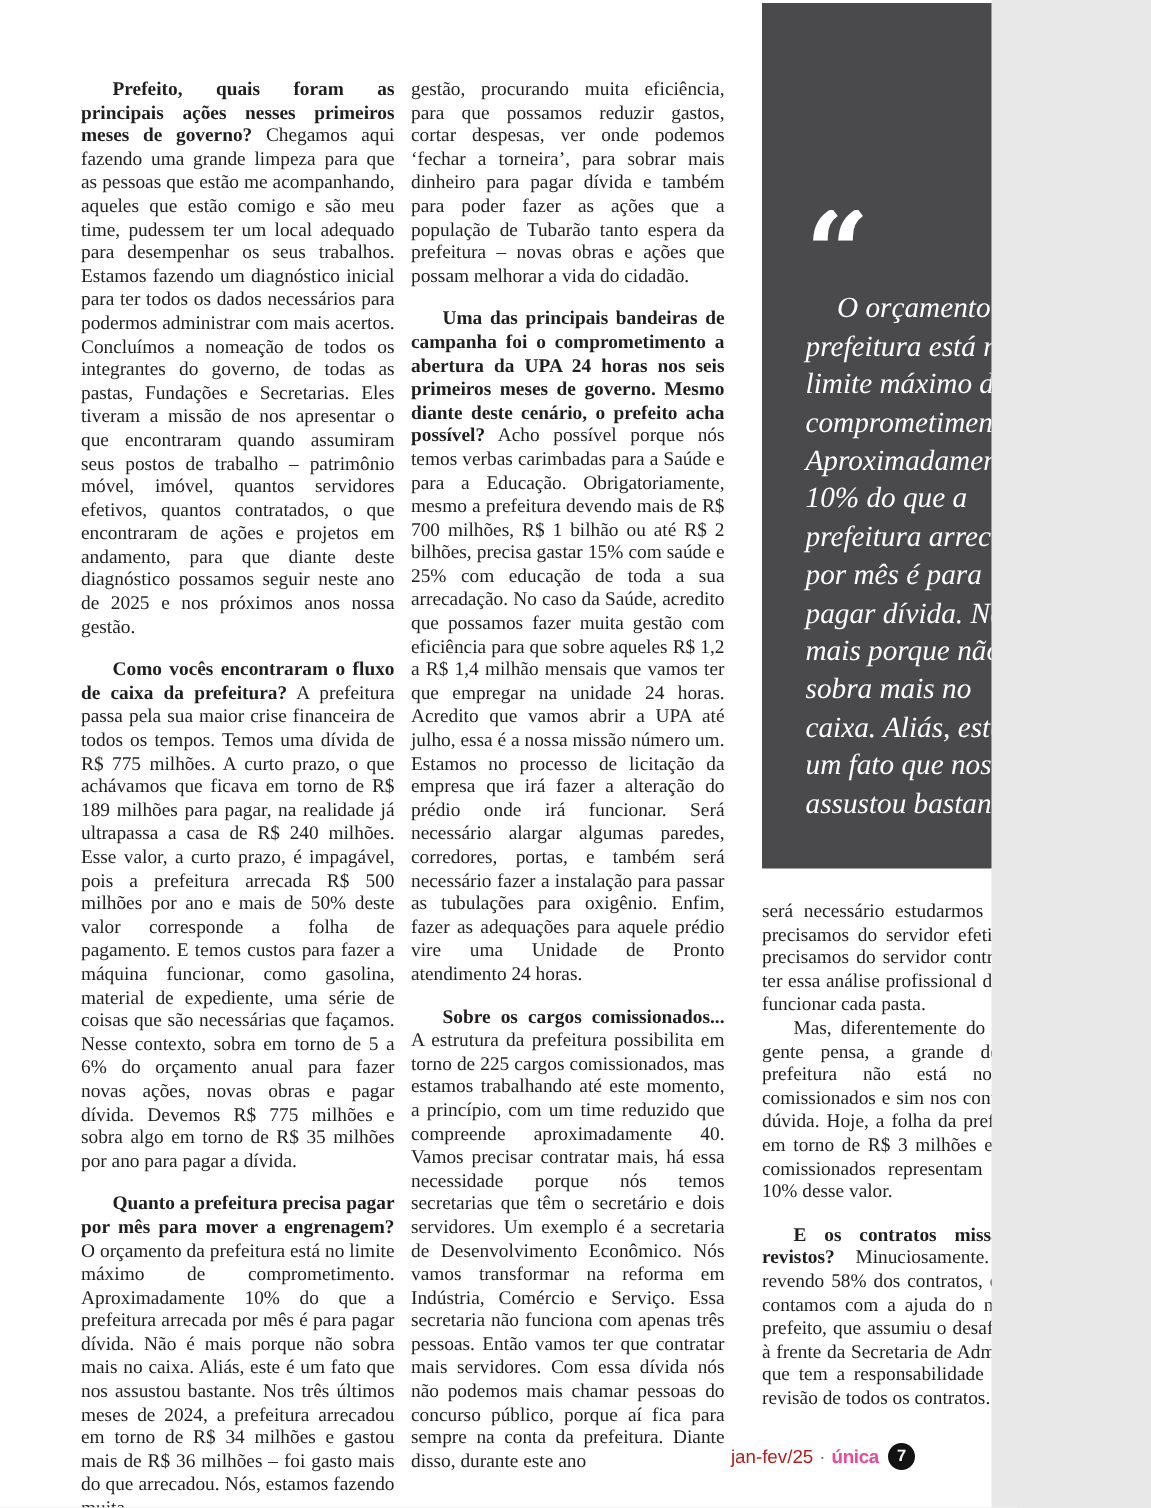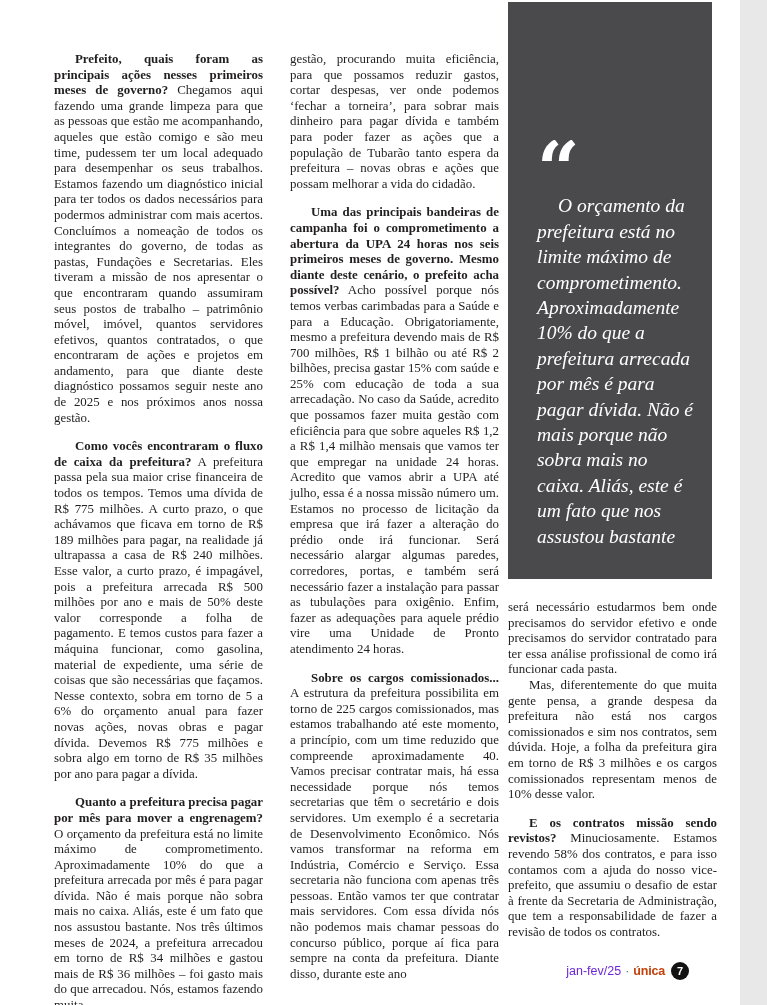--- a/index.html
+++ b/index.html
@@ -1,36 +1,36 @@
 <!DOCTYPE html>
 <html lang="pt-BR"><head>
 <meta charset="utf-8">
 <style>
   * { box-sizing: border-box; }
   html, body { margin: 0; padding: 0; background: #e8e8e8; }
   .page {
     position: relative;
-    width: 740px;
+    width: 661px;
     height: 1005px;
     background: #ffffff;
     overflow: hidden;
     font-family: "Liberation Serif", serif;
     color: #201e1f;
   }
   .col {
     position: absolute;
     width: 209px;
     font-size: 12.9px;
     line-height: 15.6px;
     text-align: justify;
     hyphens: auto;
     -webkit-hyphens: auto;
   }
   .col-1 { left: 54px;  top: 52px; }
-  .col-2 { left: 290px; top: 52px; }
+  .col-2 { left: 274px; top: 52px; }
   .col-3 { left: 508px; top: 0; }
   .col p { margin: 0 0 13px 0; text-indent: 21px; }
   .col p.cont  { text-indent: 0; }
   .col p.tight { margin-bottom: 0; }
   .col p strong { font-weight: bold; }
 
   .quote-box {
     width: 204px;
     height: 577px;
     margin-top: 2px;
@@ -65,23 +65,23 @@
   .footer {
     position: absolute;
     right: 51px;
     bottom: 25px;
     display: flex;
     align-items: center;
     font-family: "Liberation Sans", sans-serif;
     font-size: 12.5px;
     line-height: 18px;
   }
-  .footer .issue { color: #6d28d9; }
+  .footer .issue { color: #b91c1c; }
   .footer .sep   { color: #6e6e6e; margin: 0 4px; }
-  .footer .mag   { font-weight: bold; color: #c2410c; letter-spacing: -0.2px; }
+  .footer .mag   { font-weight: bold; color: #ec4899; letter-spacing: -0.2px; }
   .page-circle {
     width: 18px; height: 18px;
     margin-left: 6px;
     border-radius: 50%;
     background: #121212;
     color: #ffffff;
     display: flex;
     align-items: center;
     justify-content: center;
     font-size: 11px;

